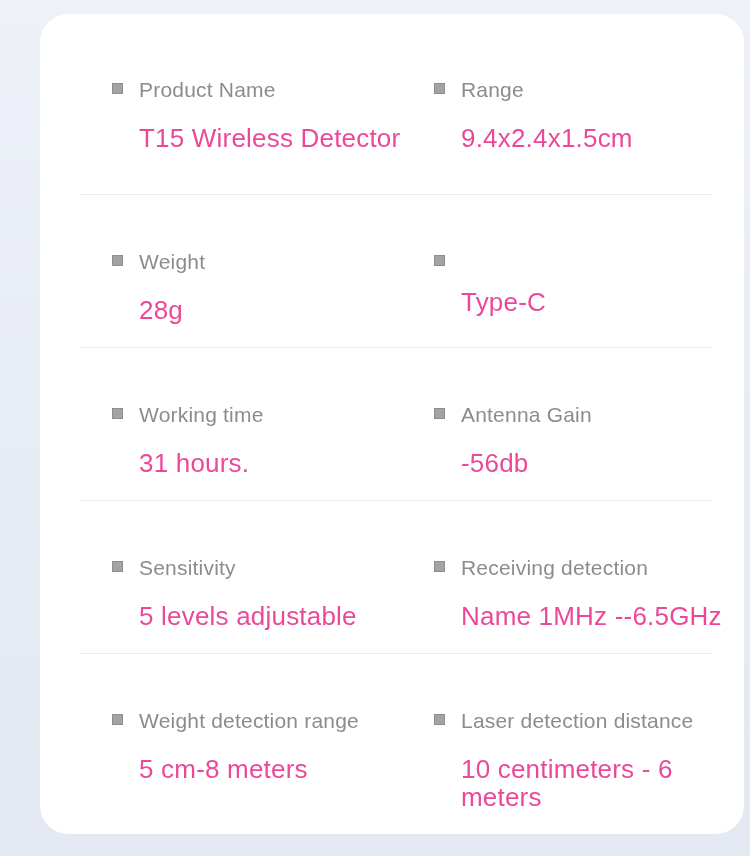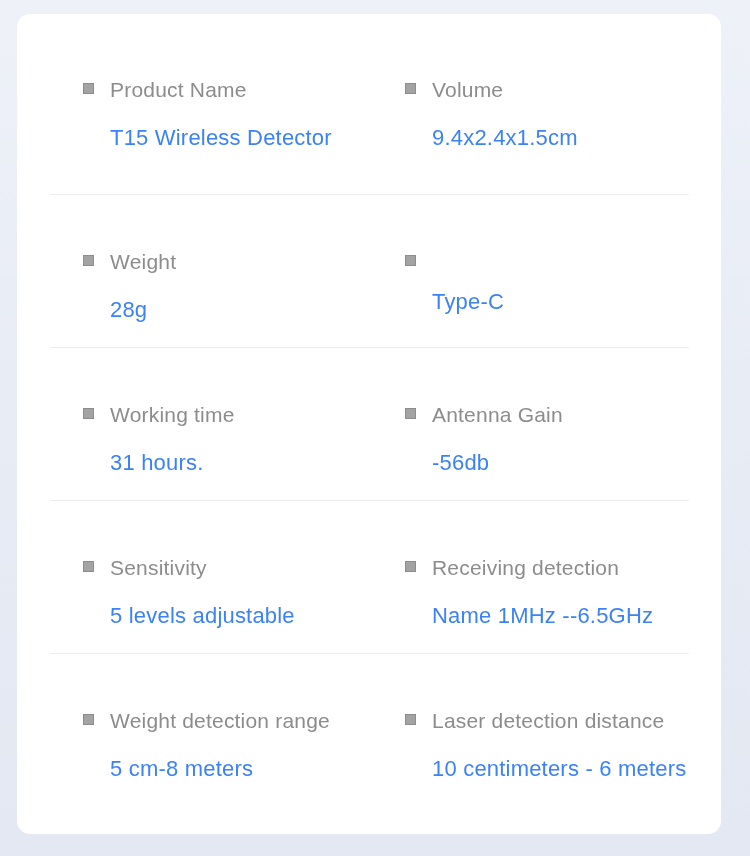--- a/index.html
+++ b/index.html
@@ -9,27 +9,28 @@
   body {
     width: 750px;
     height: 856px;
     overflow: hidden;
     background: linear-gradient(180deg, #eef1f8 0%, #e8ecf5 45%, #e3e8f2 100%);
     font-family: "Liberation Sans", "DejaVu Sans", sans-serif;
     position: relative;
   }
   .spec-card {
     position: absolute;
-    left: 17px;
+    left: 40px;
     top: 14px;
     width: 704px;
     height: 820px;
     background: #ffffff;
-    border-radius: 13px;
+    border-radius: 28px;
     box-sizing: border-box;
+    padding-left: 6px;
   }
   .spec-row {
     padding: 55px 0 23px 0;
     display: grid;
     grid-template-columns: 322px auto;
     padding-left: 66px;
     box-sizing: border-box;
   }
   .spec-row.first {
     padding-top: 64px;
@@ -55,23 +56,23 @@
     flex: 0 0 auto;
   }
   .spec-label {
     font-size: 21px;
     line-height: 24px;
     color: #8c8c8c;
     letter-spacing: 0.2px;
   }
   .spec-value {
     margin: 22px 0 0 27px;
-    font-size: 22px;
+    font-size: 26px;
     line-height: 28px;
-    color: #3b82f6;
+    color: #ec4899;
     letter-spacing: 0.2px;
   }
   .divider {
     height: 1px;
     margin: 0 32px 0 33px;
     background: #ededed;
   }
 </style>
 </head>
 <body>
@@ -82,21 +83,21 @@
     <div class="spec-cell">
       <div class="label-line">
         <span class="bullet"></span>
         <span class="spec-label">Product Name</span>
       </div>
       <div class="spec-value">T15 Wireless Detector</div>
     </div>
     <div class="spec-cell">
       <div class="label-line">
         <span class="bullet"></span>
-        <span class="spec-label">Volume</span>
+        <span class="spec-label">Range</span>
       </div>
       <div class="spec-value">9.4x2.4x1.5cm</div>
     </div>
   </div>
   <div class="divider"></div>
 
   <div class="spec-row">
     <div class="spec-cell">
       <div class="label-line">
         <span class="bullet"></span>

